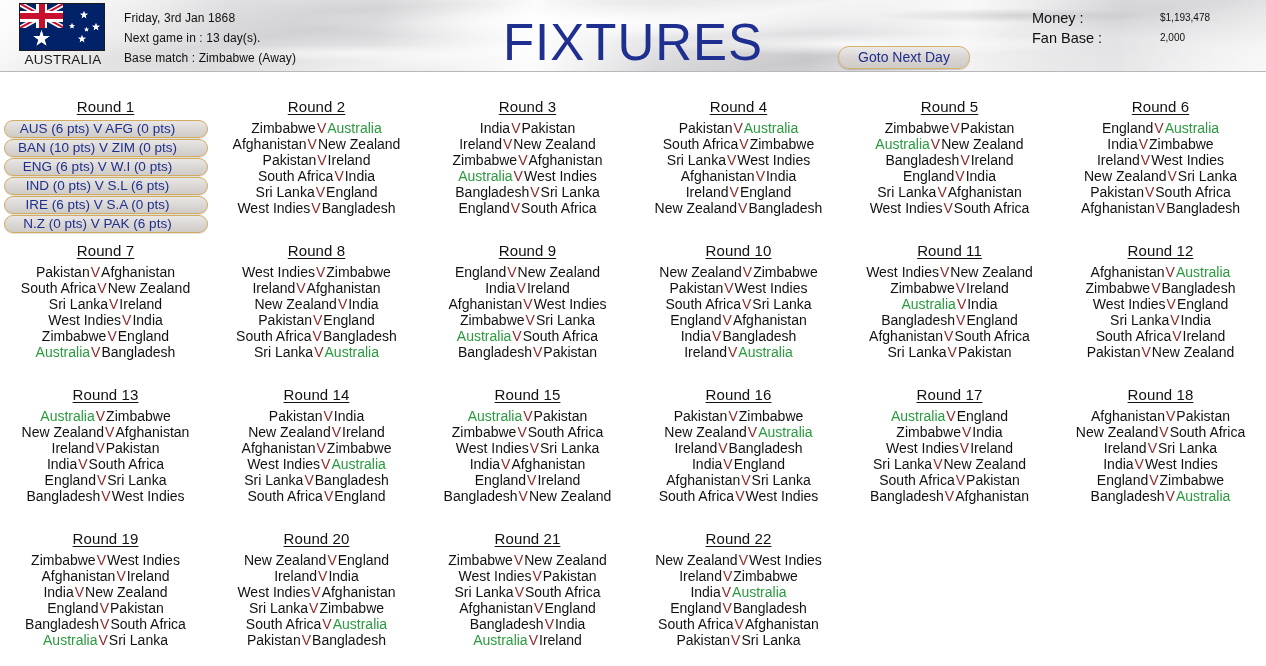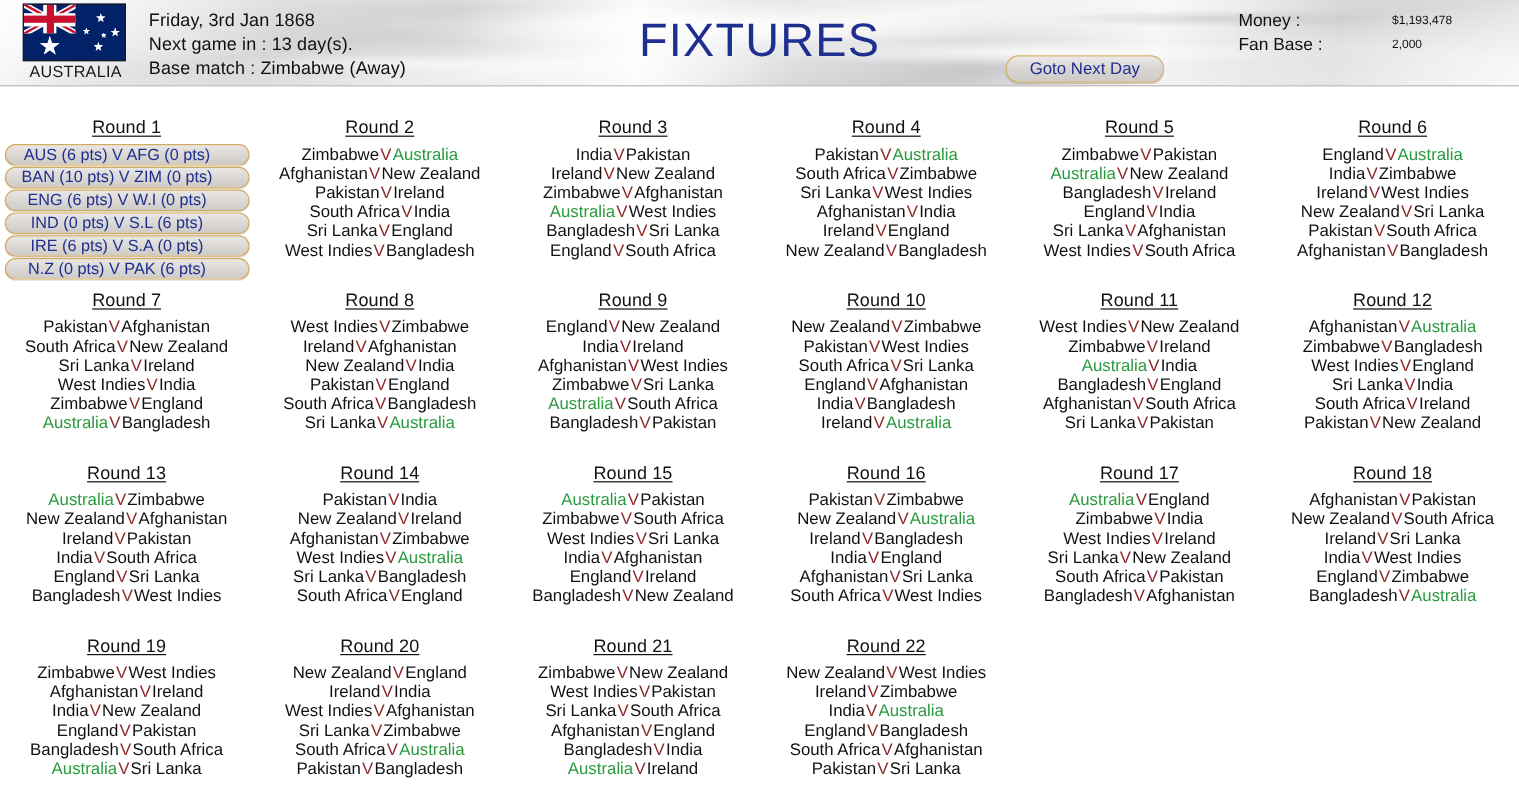--- a/index.html
+++ b/index.html
@@ -73,29 +73,29 @@
     clip-path: polygon(50% 0%, 61% 35%, 98% 35%, 68% 57%, 79% 91%, 50% 70%, 21% 91%, 32% 57%, 2% 35%, 39% 35%);
   }
   #flag-label {
     font-size: 13.5px; color: #1a1a1a; letter-spacing: 0.2px;
     margin-top: 1px; white-space: nowrap;
   }
 
   
   #info-block { position: absolute; left: 124px; top: 8px; z-index: 3; }
   .info-line {
-    font-size: 15px; color: #101010; line-height: 20px;
+    font-size: 12px; color: #101010; line-height: 20px;
     white-space: nowrap; letter-spacing: 0.1px;
   }
 
   
   #page-title {
     position: absolute; left: 0; top: 13px; width: 1266px;
     text-align: center;
-    font-size: 39px; color: #1f2f8f; letter-spacing: 1px;
+    font-size: 51px; color: #1f2f8f; letter-spacing: 1px;
     z-index: 2; pointer-events: none;
   }
 
   
   #nav-buttons { position: absolute; left: 826px; top: 10px; z-index: 4; margin-top: 36px; }
   .nav-btn {
     display: block;
     background: linear-gradient(180deg, #eceaea 0%, #d8d5d3 50%, #cfcbc8 100%);
     border: 1.5px solid #d6b36b;
     border-radius: 11px;

